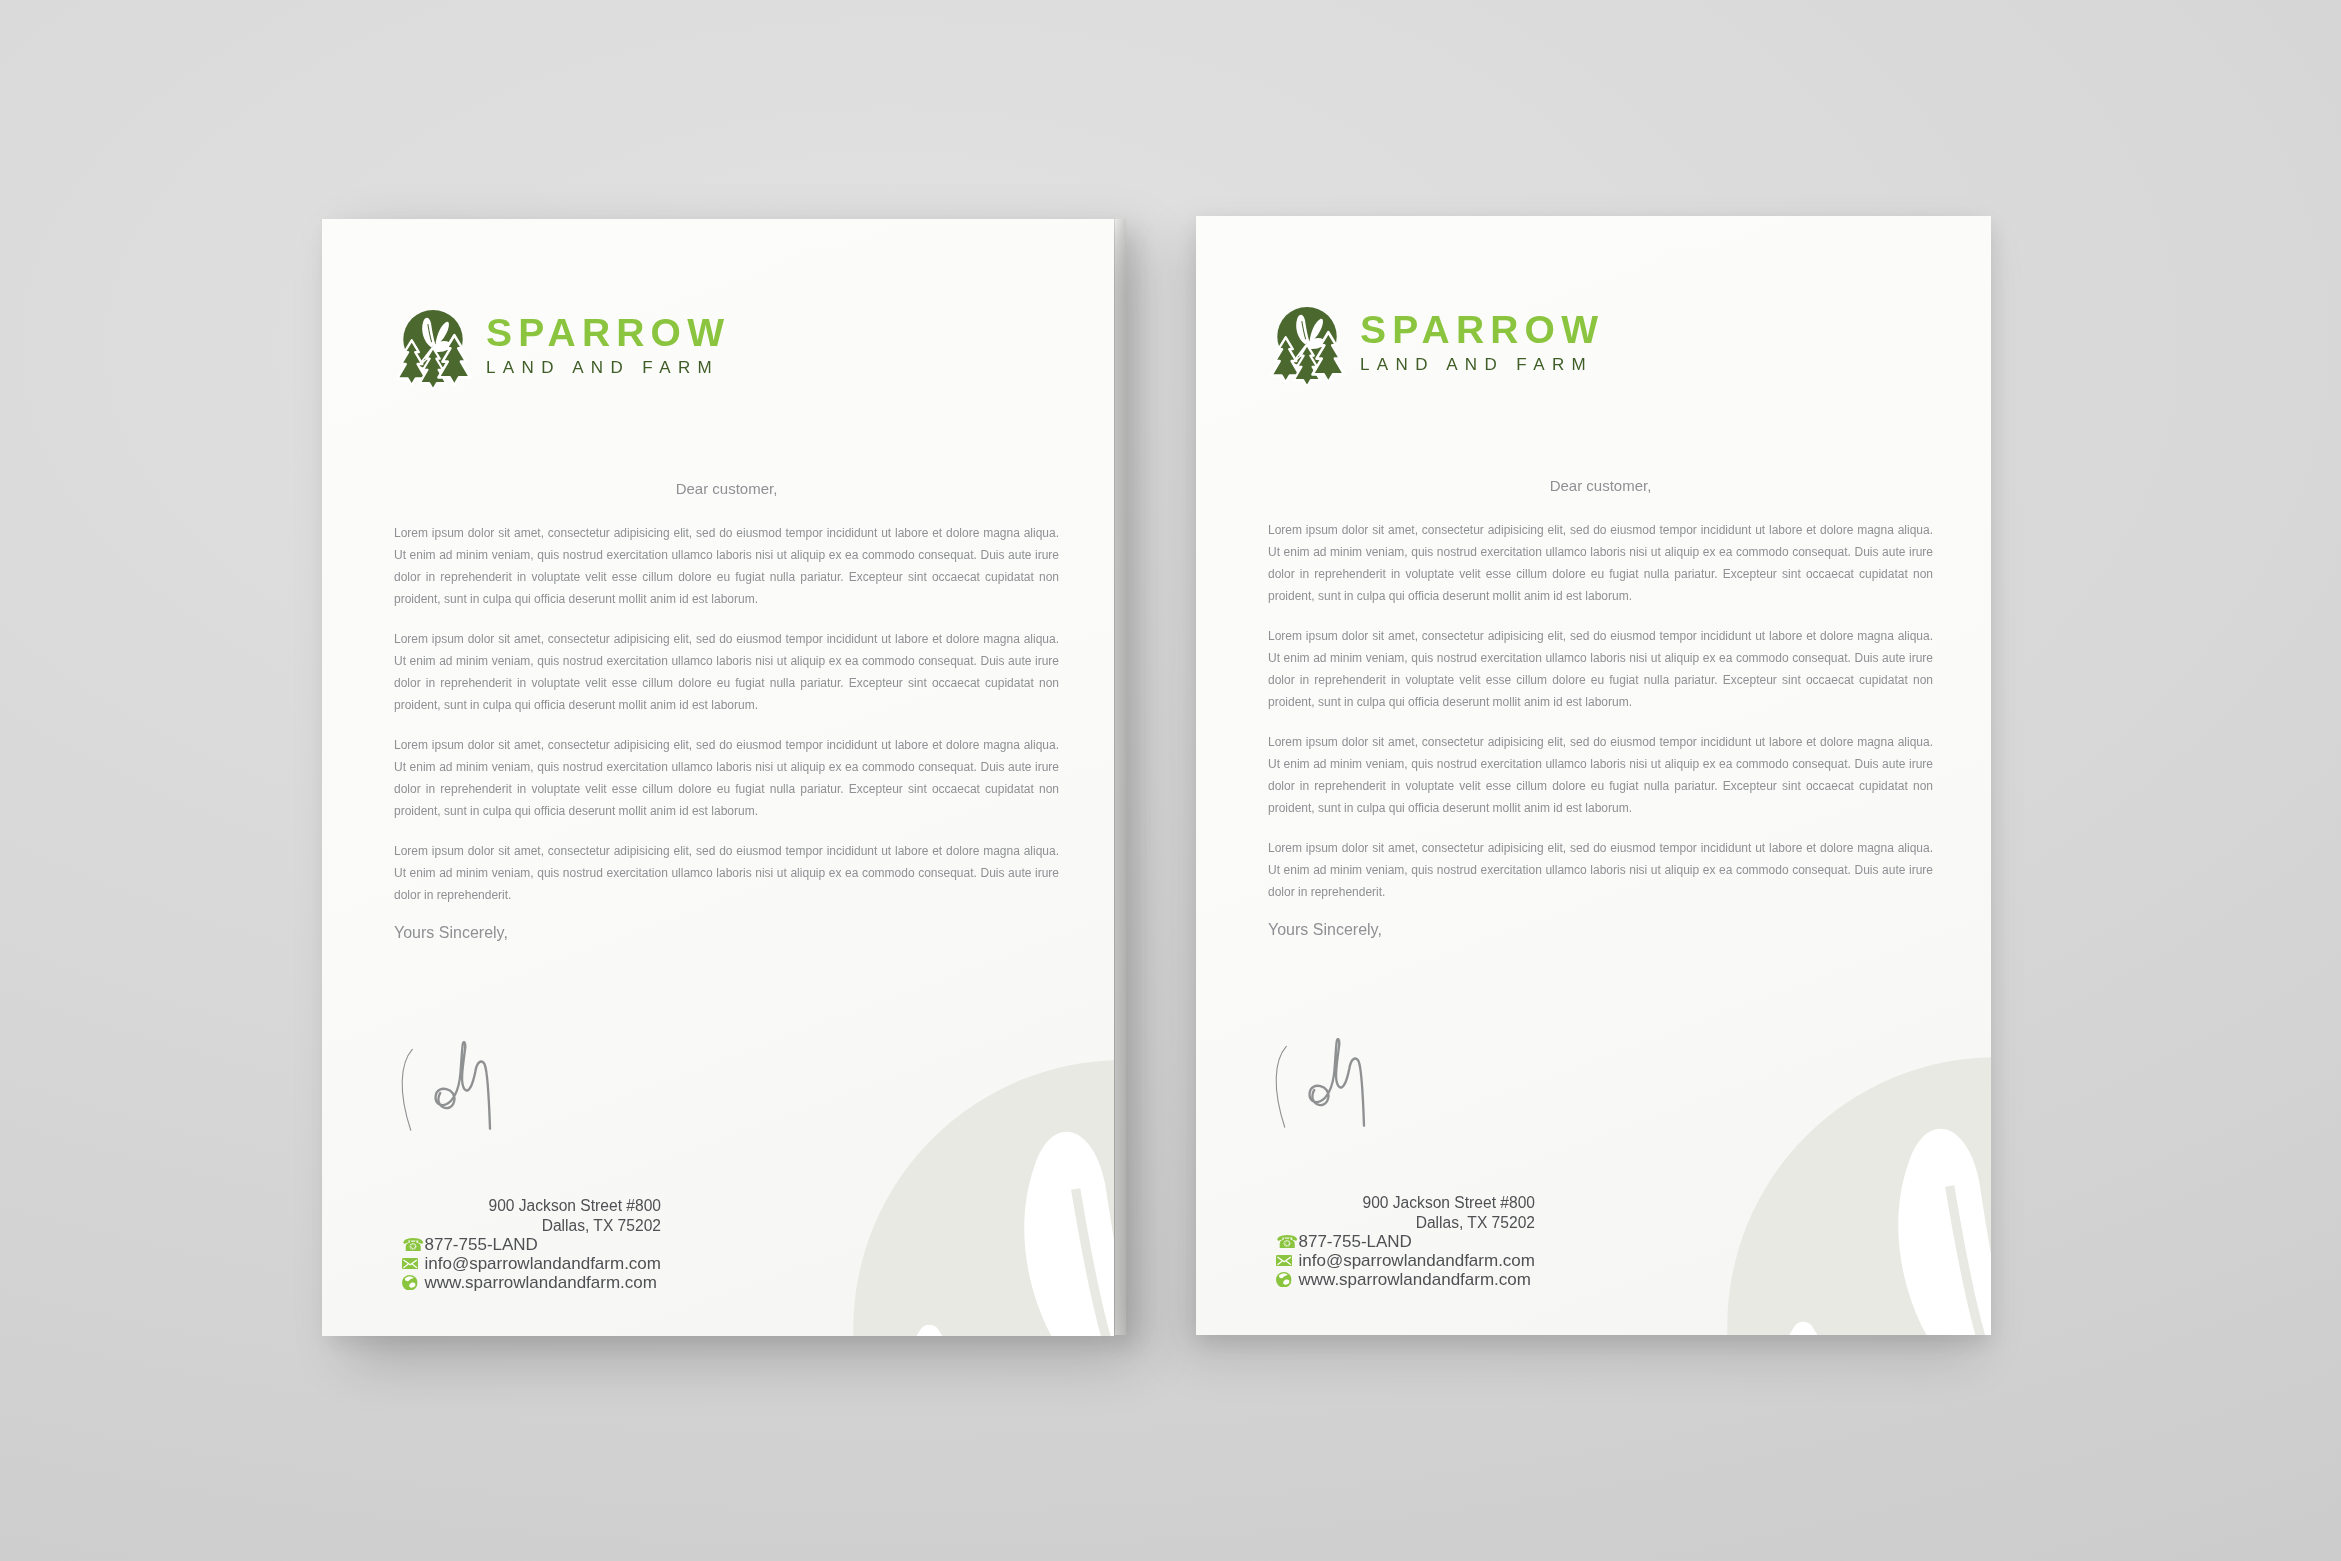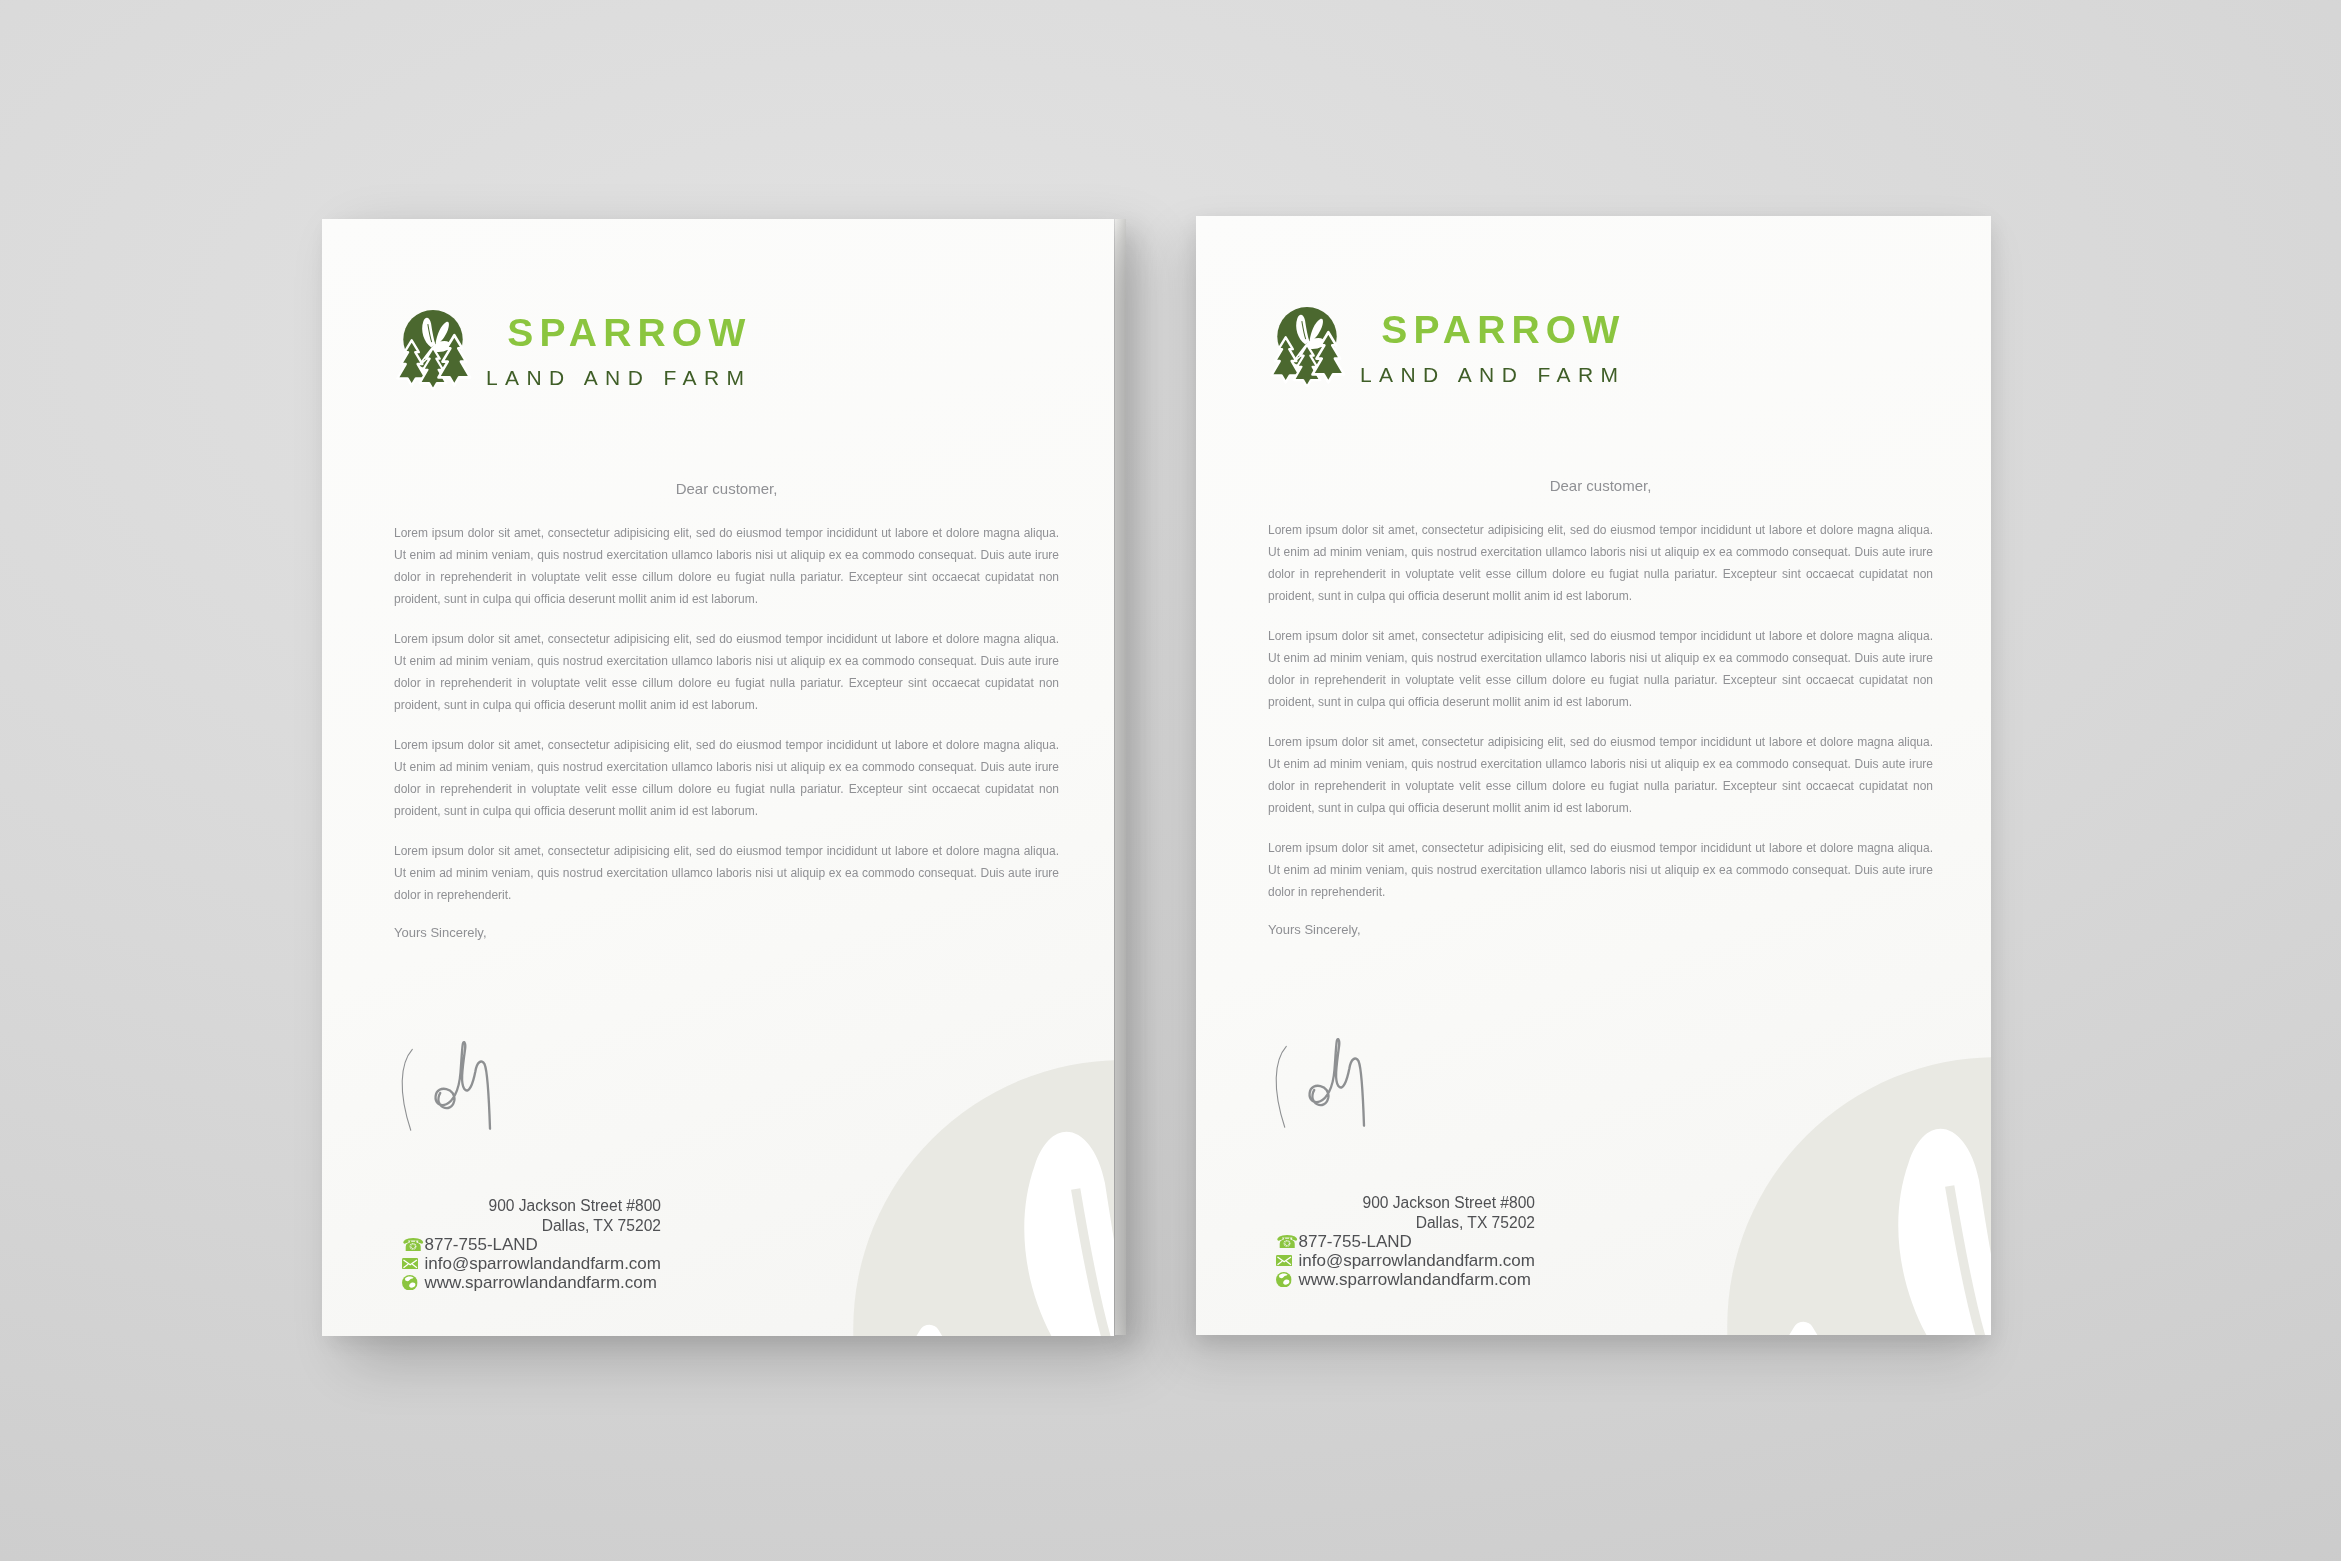--- a/index.html
+++ b/index.html
@@ -27,26 +27,26 @@
     box-shadow:-14px 23.4px 47px rgba(0,0,0,0.13), 0 7.8px 19px rgba(0,0,0,0.10);
   }
   
   .wm{position:absolute;left:449px;top:806px;width:703px;height:761px;
       --cfill:#e9e9e3;--tfill:#ffffff;--bfill:#ffffff;--sfill:#ffffff;}
   
   .logo{position:absolute;left:72px;top:87px;display:flex;align-items:flex-start;}
   .logo-mark{width:78px;height:84px;--cfill:#4b682f;--tfill:#4b682f;--bfill:#ffffff;--sfill:#ffffff;}
   .brand-text{margin-left:14px;padding-top:6.2px;}
   .brand-name{font-size:39px;font-weight:bold;letter-spacing:6.2px;line-height:42px;color:#8bc53f;text-align:right;}
-  .brand-tagline{font-size:21px;letter-spacing:7.4px;color:#3f5e27;margin-top:12px;}
+  .brand-tagline{font-size:17px;letter-spacing:7.4px;color:#3f5e27;margin-top:4px;}
   
   .letter{position:absolute;left:72px;top:261px;width:665px;color:#8f9094;}
   .salutation{font-size:15px;line-height:18px;margin:0 0 24px 0;text-align:center;}
   .para{font-size:12px;line-height:22px;text-align:justify;margin:0 0 18px 0;}
-  .closing{font-size:13px;line-height:18px;margin:11px 0 0 0;}
+  .closing{font-size:16px;line-height:18px;margin:11px 0 0 0;}
   .signature{position:absolute;left:70px;top:818px;width:109px;height:101px;}
   
   .contact{position:absolute;left:80px;top:977px;color:#4f5053;text-align:right;}
   .addr{font-size:15.6px;line-height:19.5px;}
   .crow{display:flex;align-items:center;height:19px;margin-top:0;}
   .crow:first-of-type{margin-top:3.9px;}
   .cicon{width:17px;display:flex;justify-content:flex-start;align-items:center;margin-right:5.5px;}
   .ctext{font-size:17px;color:#4f5053;}
   .phone-glyph{font-family:"DejaVu Sans",sans-serif;font-size:18px;line-height:17px;color:#8bc53f;}
   .hidden-defs{position:absolute;width:0;height:0;overflow:hidden;}

